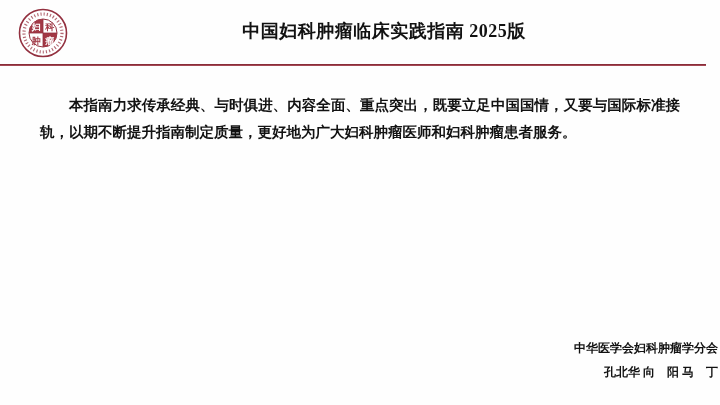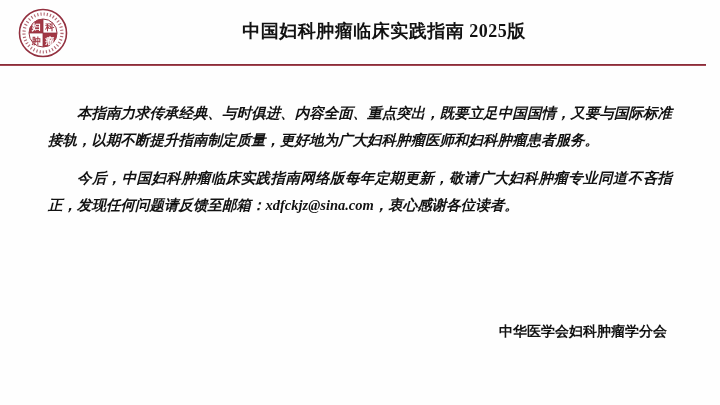--- a/index.html
+++ b/index.html
@@ -24,26 +24,26 @@
     position:absolute;left:0;top:64px;width:706px;height:2px;
     background:linear-gradient(#7d1f2c,#b05560);
   }
 
   
   .content{
     position:absolute;left:36px;top:88px;width:648px;
     font-size:14.5px;line-height:26.5px;font-weight:600;
     text-align:justify;text-justify:inter-ideograph;
   }
-  .content p{margin:12px;text-indent:2em;font-style:italic;}
+  .content p{margin:4px;text-indent:2em;}
 
   
   .signature{
-    position:absolute;left:448px;top:320px;width:270px;
-    text-align:center;font-size:14px;font-weight:600;line-height:24px;
+    position:absolute;left:448px;top:336px;width:270px;
+    text-align:right;font-size:12px;font-weight:600;line-height:24px;
   }
   .signature div{white-space:pre;}
 </style>
 </head>
 <body>
 
 <div class="page">
 
   <svg class="seal" viewBox="0 0 50 50">
 
@@ -61,20 +61,20 @@
     <text x="18.3" y="35.6" font-size="9" font-weight="bold" text-anchor="middle" fill="#A23845">肿</text>
     <text x="31.7" y="35.6" font-size="9" font-weight="bold" text-anchor="middle" fill="#ffffff">瘤</text>
   </svg>
 
   <div class="title">中国妇科肿瘤临床实践指南 2025版</div>
 
   <div class="rule"></div>
 
   <div class="content">
     <p>本指南力求传承经典、与时俱进、内容全面、重点突出，既要立足中国国情，又要与国际标准接轨，以期不断提升指南制定质量，更好地为广大妇科肿瘤医师和妇科肿瘤患者服务。</p>
-    <p>今后，中国妇科肿瘤临床实践指南网络版每年定期更新，敬请广大妇科肿瘤专业同道不吝指正，发现任何问题请反馈至邮箱：xdfckjz@sina.com，衷心感谢各位读者。</p>
   </div>
 
   <div class="signature">
     <div>中华医学会妇科肿瘤学分会</div>
+    <div>孔北华 向　阳 马　丁</div>
   </div>
 
 </div>
 
 </body></html>

